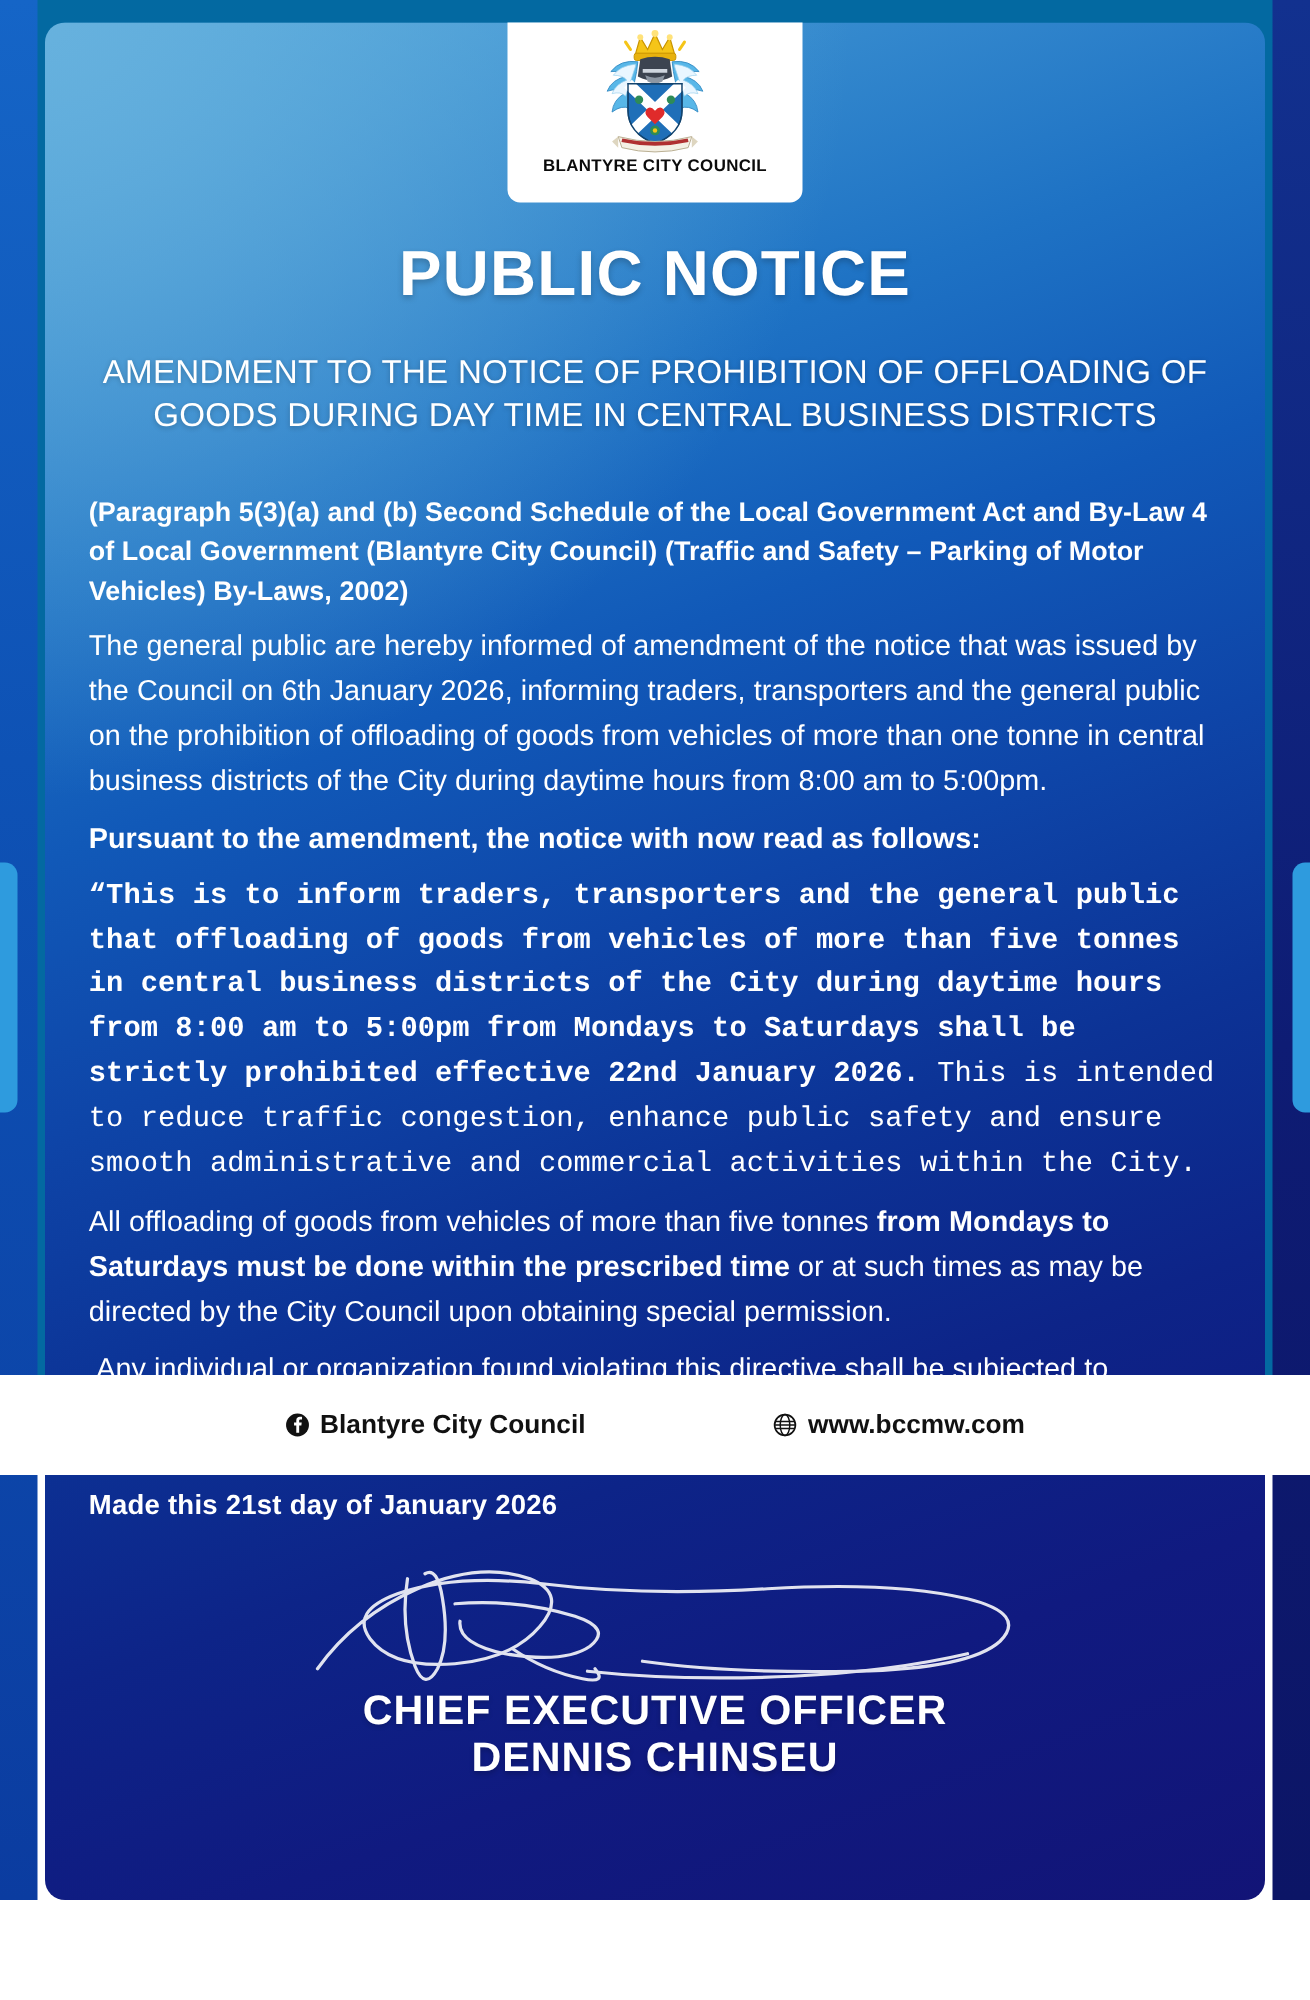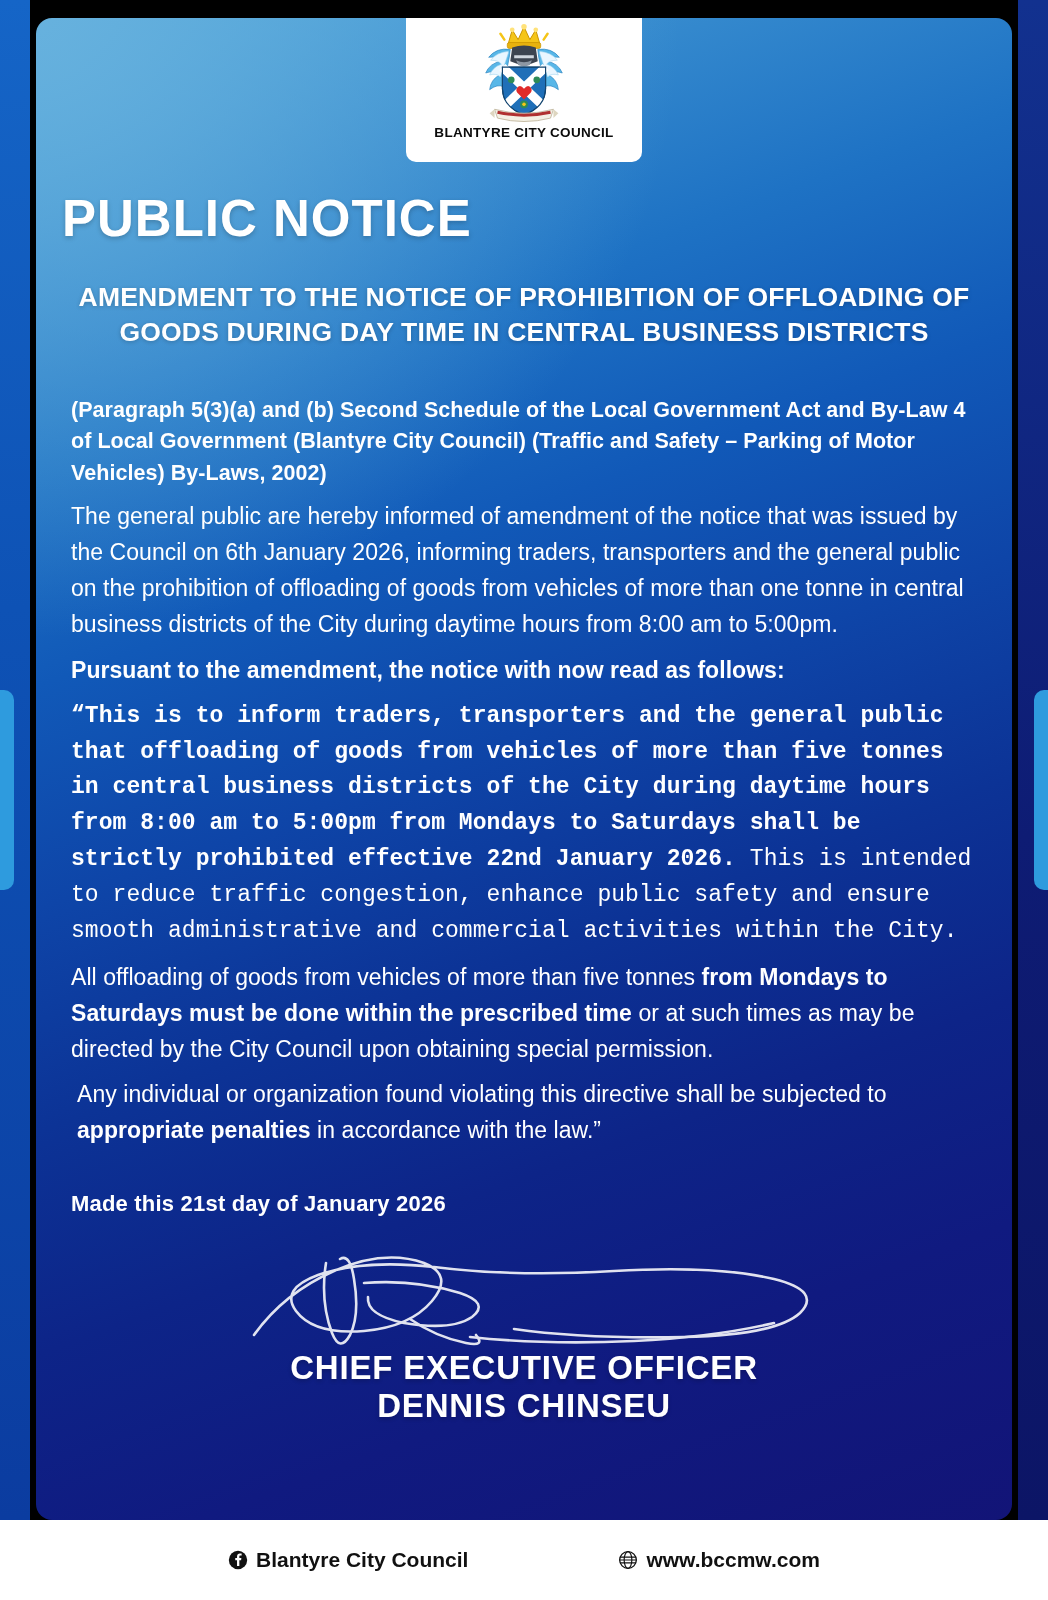--- a/index.html
+++ b/index.html
@@ -4,22 +4,22 @@
 <style>
   * { margin:0; padding:0; box-sizing:border-box; }
   html, body {
     width:1048px; height:1600px;
     background:#ffffff;
     font-family:"Liberation Sans", sans-serif;
     overflow:hidden;
   }
   #page {
     position:relative;
-    width:1048px; height:1600px;
-    background:#000000;
+    width:1048px; height:1180px;
+    background:#0369a1;
   }
 
   
   .edge-tab {
     position:absolute;
     width:26px; height:200px;
     background:#2E9BDE;
     top:690px;
   }
   .edge-tab.left  { left:-12px;  border-radius:10px; }
@@ -75,32 +75,32 @@
 
   
   .content {
     position:absolute;
     left:0; right:0; top:152px;
     padding:0 26px;
     color:#ffffff;
   }
 
   .title {
-    text-align:left;
+    text-align:center;
     font-size:51px;
     font-weight:900;
     letter-spacing:1px;
     line-height:1.05;
     margin-top:22px;
     text-shadow:0 2px 5px rgba(0,0,0,0.22);
   }
   .subtitle {
     text-align:center;
     font-size:26.5px;
-    font-weight:bold;
+    font-weight:normal;
     line-height:1.34;
     margin-top:34px;
     padding:0 14px;
     letter-spacing:0.2px;
     text-shadow:0 1px 4px rgba(0,0,0,0.22);
   }
 
   .body-block { padding:0 9px; }
 
   .citation {

